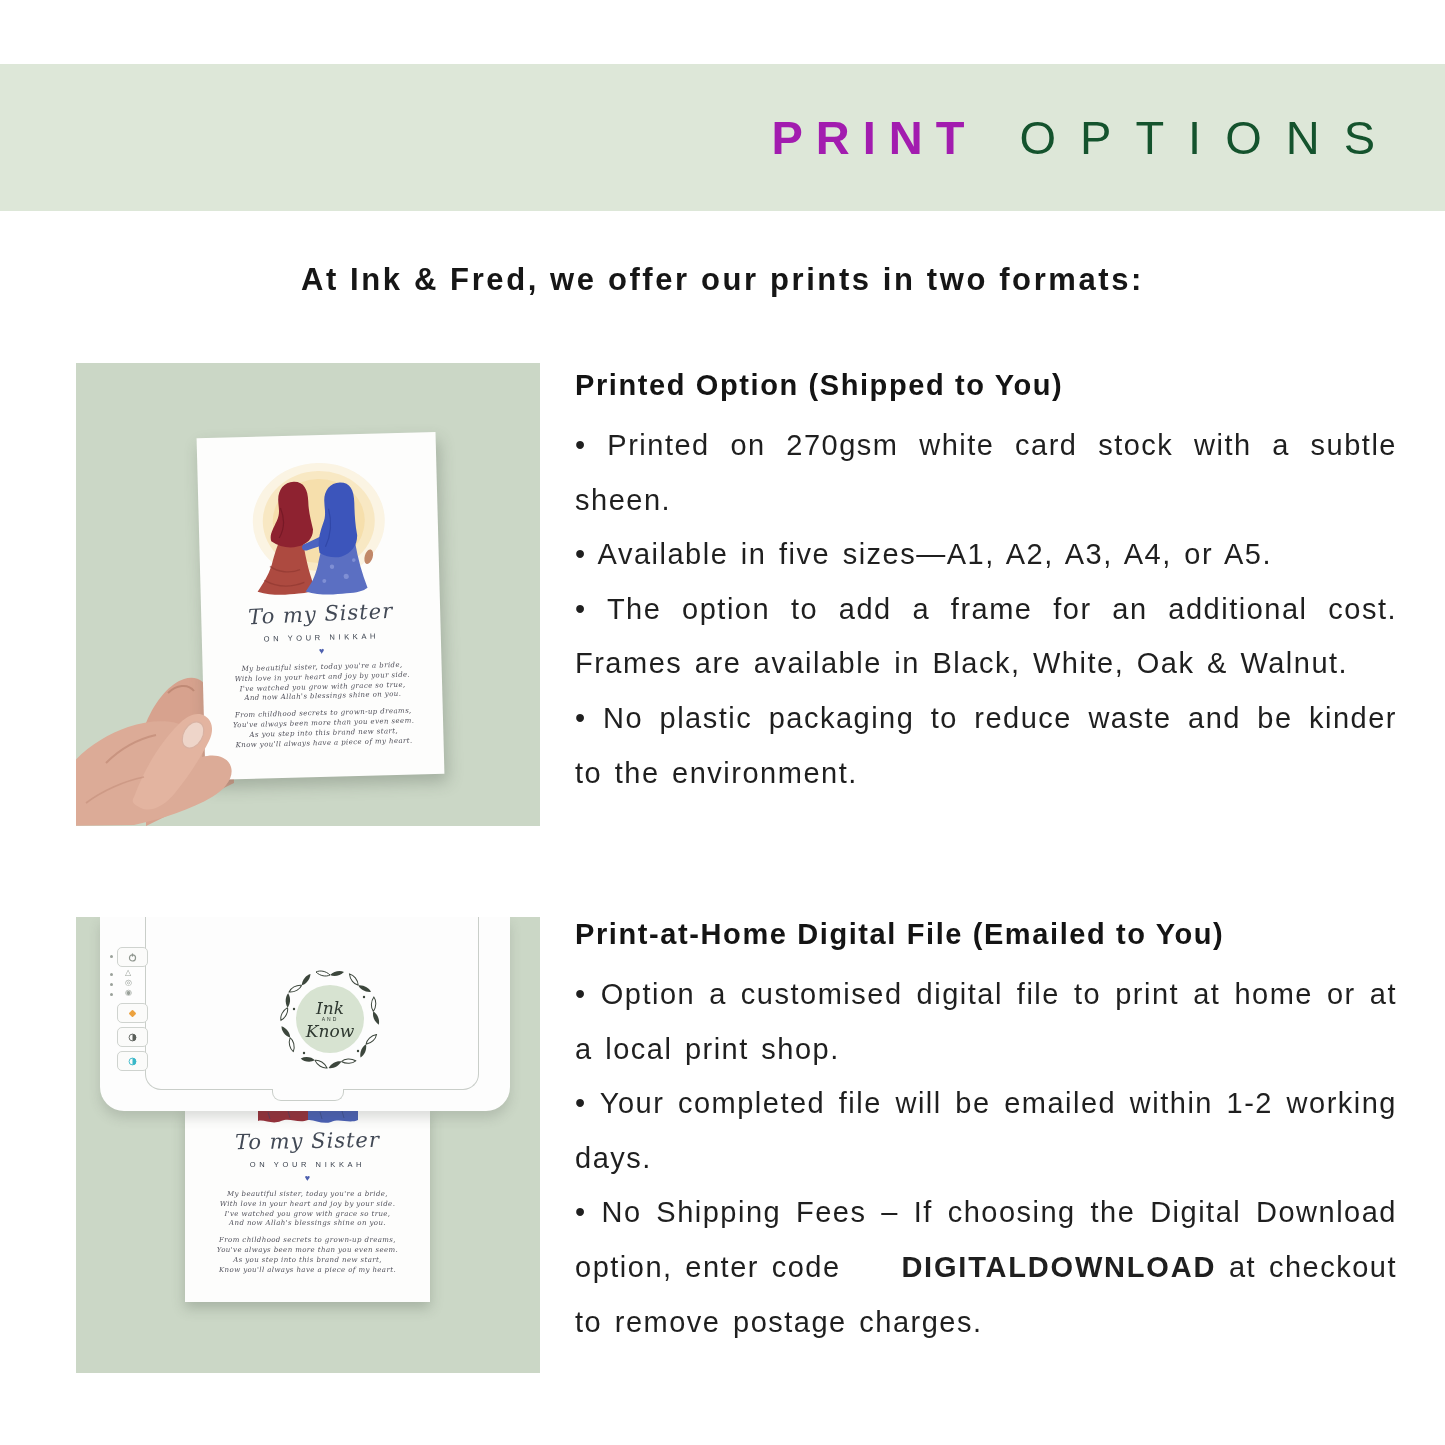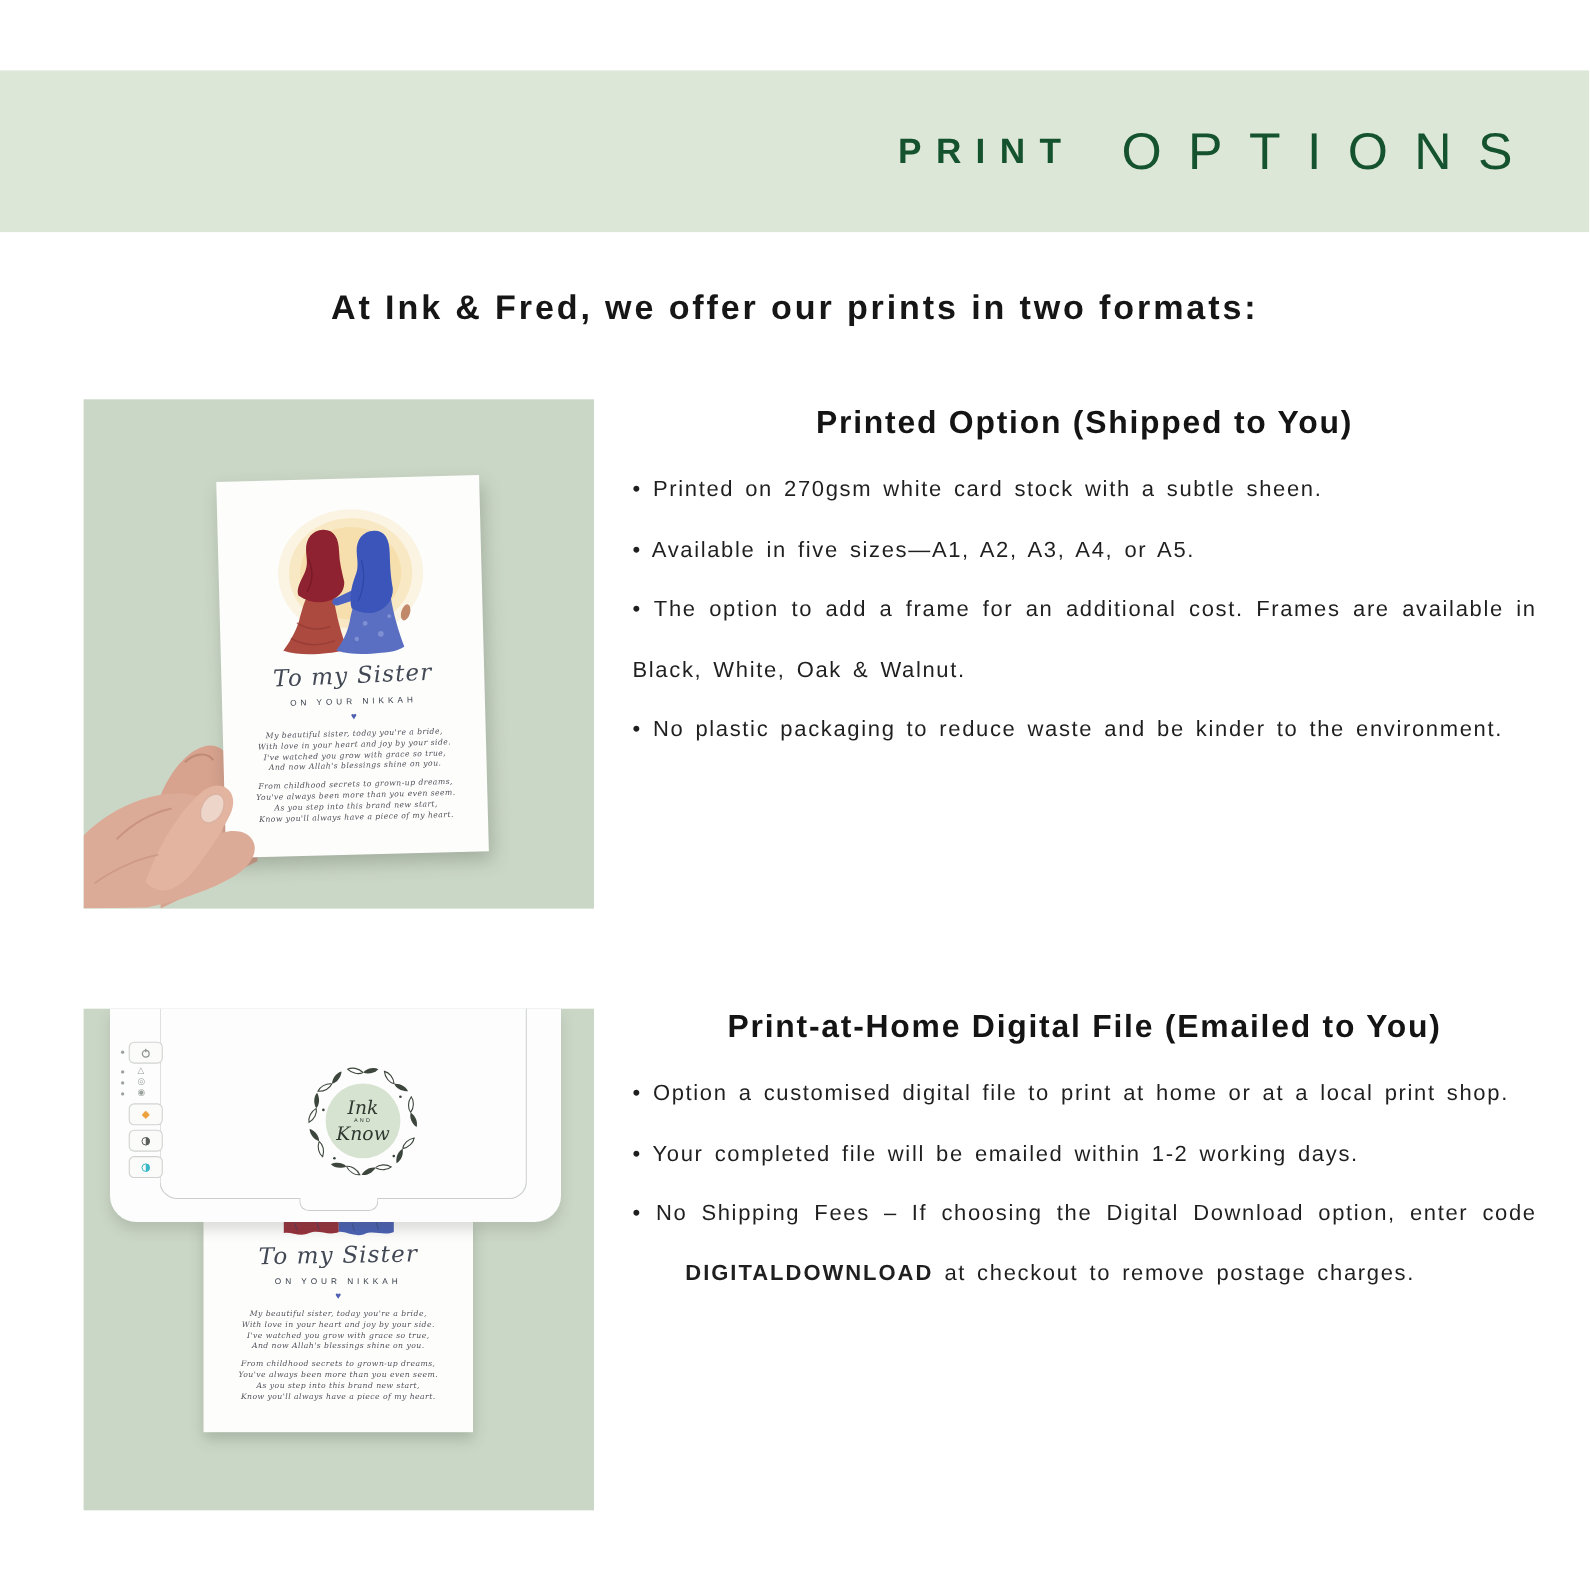--- a/index.html
+++ b/index.html
@@ -2,31 +2,31 @@
 <html><head>
 <meta charset="utf-8">
 <style>
   html,body{margin:0;padding:0;background:#ffffff;}
   .page{position:relative;width:1445px;height:1445px;background:#ffffff;overflow:hidden;
         font-family:"Liberation Sans",sans-serif;color:#1c1c1c;}
 
   
   .banner{position:absolute;left:0;top:64px;width:100%;height:147px;background:#dde7d8;
           display:flex;align-items:center;justify-content:flex-end;padding-right:46px;box-sizing:border-box;}
-  .banner .t-bold{font-size:32px;font-weight:bold;letter-spacing:13px;color:#14532d;}
+  .banner .t-bold{font-size:47px;font-weight:bold;letter-spacing:13px;color:#a21caf;}
   .banner .t-light{font-size:47px;font-weight:normal;letter-spacing:24px;color:#14532d;margin-left:42px;}
 
   
   .intro{position:absolute;left:0;top:262px;width:100%;text-align:center;
          font-size:31px;font-weight:bold;letter-spacing:2.6px;color:#161616;}
 
   
   .col{position:absolute;left:575px;width:822px;}
-  .col h3{margin:0 0 11px 0;font-size:29px;font-weight:bold;letter-spacing:1.6px;line-height:44px;color:#141414;text-align:center;}
-  .col p.bullet{margin:0;font-size:20px;letter-spacing:1.5px;word-spacing:3px;line-height:54.6px;
+  .col h3{margin:0 0 11px 0;font-size:29px;font-weight:bold;letter-spacing:1.6px;line-height:44px;color:#141414;}
+  .col p.bullet{margin:0;font-size:29px;letter-spacing:1.5px;word-spacing:3px;line-height:54.6px;
                 text-align:justify;color:#1f1f1f;}
   .col p.bullet b{letter-spacing:1.8px;margin-left:48px;}
 
   
   .photo{position:absolute;left:76px;width:464px;background:#cbd7c6;overflow:hidden;}
   #photo1{top:363px;height:463px;}
   #photo2{top:917px;height:456px;}
 
   
   .cardface{background:#fdfdfc;text-align:center;}

